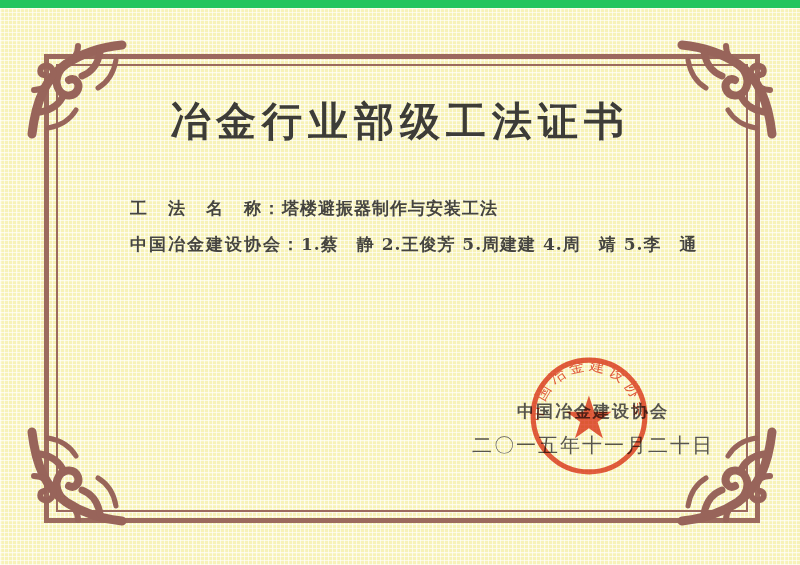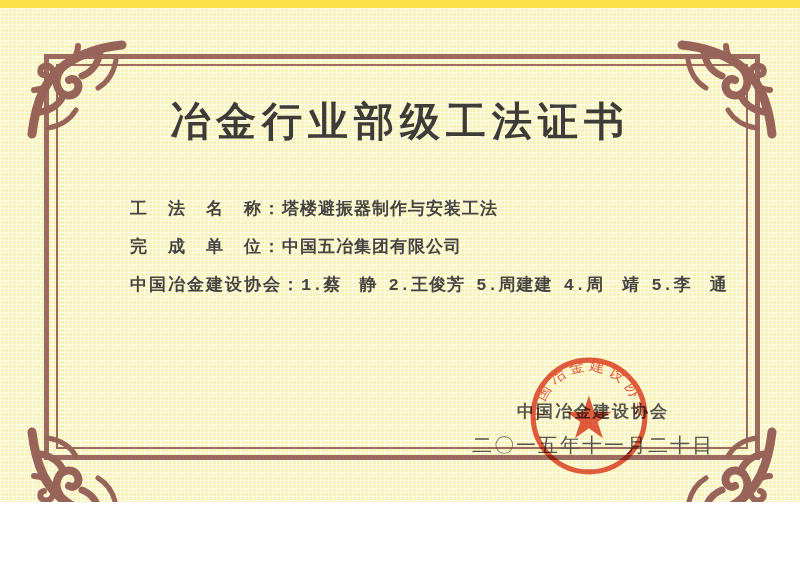--- a/index.html
+++ b/index.html
@@ -1,19 +1,19 @@
 <!DOCTYPE html>
 <html><head>
 <meta charset="utf-8">
 <style>
   html,body{margin:0;padding:0;}
   .page{
     position:relative;
-    width:800px;height:502px;
-    background:#fde047;
+    width:800px;height:565px;
+    background:#22c55e;
     overflow:hidden;
     font-family:"DejaVu Serif","Liberation Serif",serif;
   }
   
   .paper{
     position:absolute;left:0;right:0;top:8px;bottom:0;
     background-color:#f7f2b8;
     background-image:
       linear-gradient(rgba(255,255,255,.62) 1px, transparent 1px),
       linear-gradient(90deg, rgba(255,255,255,.62) 1px, transparent 1px),
@@ -41,21 +41,21 @@
     font-size:40px;font-weight:bold;
     letter-spacing:6px;
     color:#3d3c38;
   }
   .fields{
     position:absolute;left:130px;top:190px;width:560px;
     font-size:17px;font-weight:600;color:#454440;
   }
   .field-row{line-height:36px;white-space:nowrap;}
   .field-label{letter-spacing:2px;}
-  .field-value{letter-spacing:1px;font-family:Liberation Mono, monospace;}
+  .field-value{letter-spacing:1px;}
 
   .footer{
     position:absolute;left:468px;top:400px;width:250px;
     text-align:center;color:#56544c;
   }
   .issuer{font-size:17px;letter-spacing:2px;font-weight:600;}
   .date{font-size:20px;letter-spacing:2px;margin-top:9px;}
 
   .seal{
     position:absolute;left:526px;top:353px;width:126px;height:126px;
@@ -122,23 +122,20 @@
     </g>
   </svg>
 
   <h1 class="title">冶金行业部级工法证书</h1>
 
   <div class="fields">
     <div class="field-row">
       <span class="field-label">工　法　名　称：</span><span class="field-value">塔楼避振器制作与安装工法</span>
     </div>
     <div class="field-row">
-      <span class="field-label">完　成　单　位：</span><span class="field-value">中国五冶集团有限公司</span>
-    </div>
-    <div class="field-row">
       <span class="field-label">中国冶金建设协会：</span><span class="field-value">1.蔡　静 2.王俊芳 5.周建建 4.周　靖 5.李　通</span>
     </div>
   </div>
 
   <div class="footer">
     <div class="issuer">中国冶金建设协会</div>
     <div class="date">二〇一五年十一月二十日</div>
   </div>
 
   <svg class="seal" viewBox="0 0 124 124">

